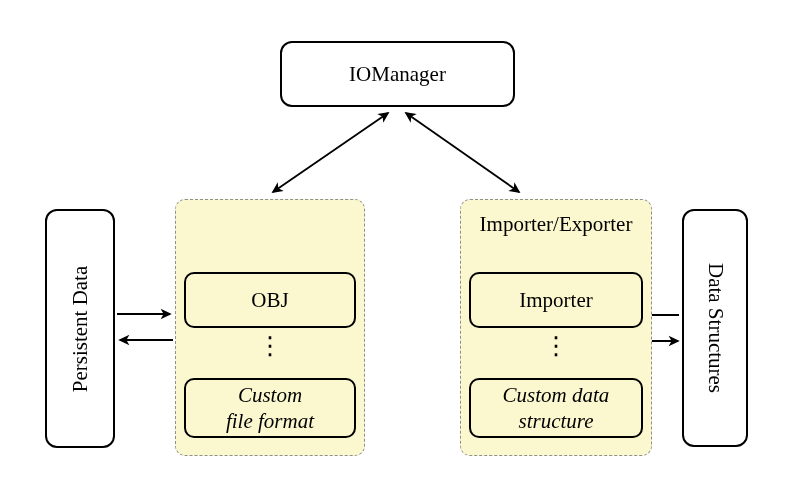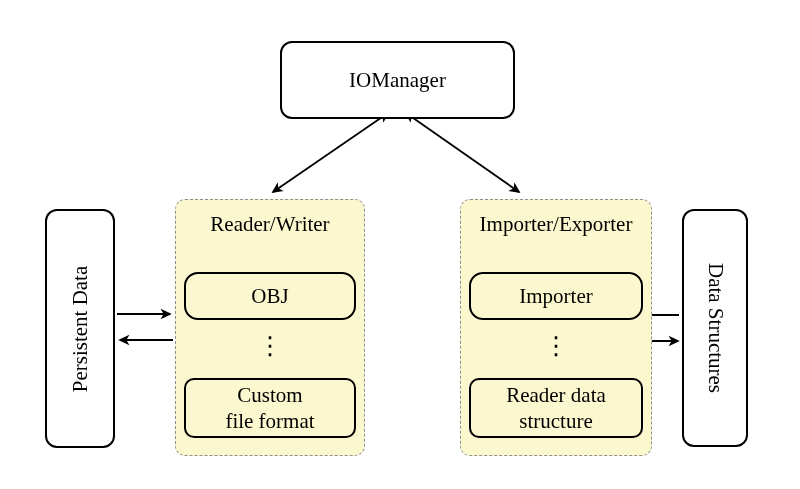--- a/index.html
+++ b/index.html
@@ -18,21 +18,21 @@
     width: 800px; height: 489px;
   }
   .arrows-layer line {
     stroke: #000000;
     stroke-width: 1.8;
   }
   
   .io-node {
     position: absolute;
     left: 280px; top: 41px;
-    width: 235px; height: 78px;
+    width: 235px; height: 66px;
     background: #ffffff;
     border: 2.6px solid #000000;
     border-radius: 12px;
     box-sizing: border-box;
     display: flex;
     align-items: center;
     justify-content: center;
     font-size: 21px;
   }
   
@@ -65,22 +65,22 @@
     align-items: center;
     justify-content: center;
     text-align: center;
     background: transparent;
   }
   .inner-node .node-label {
     font-size: 21px;
     line-height: 26px;
     white-space: pre-line;
   }
-  .inner-top    { top: 72px;  height: 48px; border-radius: 14px; }
-  .inner-bottom { top: 178px; height: 60px; }
+  .inner-top    { top: 72px;  height: 56px; }
+  .inner-bottom { top: 178px; height: 60px; font-style: italic; }
   .dots {
     position: absolute;
     top: 131px; left: 0; right: 0;
     text-align: center;
     font-size: 25px;
     line-height: 30px;
   }
   
   .vbox {
     position: absolute;
@@ -117,39 +117,38 @@
     <line x1="173" y1="340" x2="120" y2="340" marker-end="url(#ah)"></line>
     <line x1="679" y1="315" x2="626" y2="315" marker-end="url(#ah)"></line>
     <line x1="625" y1="341" x2="678" y2="341" marker-end="url(#ah)"></line>
   </svg>
 
   <div class="io-node">
     <span>IOManager</span>
   </div>
 
   <div class="group group-left">
-    <div class="group-title">Reader/Writer</div>
     <div class="inner-node inner-top">
       <span class="node-label">OBJ</span>
     </div>
     <div class="dots">⋮</div>
     <div class="inner-node inner-bottom">
       <span class="node-label">Custom
 file format</span>
     </div>
   </div>
 
   <div class="group group-right">
     <div class="group-title">Importer/Exporter</div>
     <div class="inner-node inner-top">
       <span class="node-label">Importer</span>
     </div>
     <div class="dots">⋮</div>
     <div class="inner-node inner-bottom">
-      <span class="node-label">Reader data
+      <span class="node-label">Custom data
 structure</span>
     </div>
   </div>
 
   <div class="vbox vbox-left">
     <span class="vtext vtext-ccw">Persistent Data</span>
   </div>
 
   <div class="vbox vbox-right">
     <span class="vtext vtext-cw">Data Structures</span>

